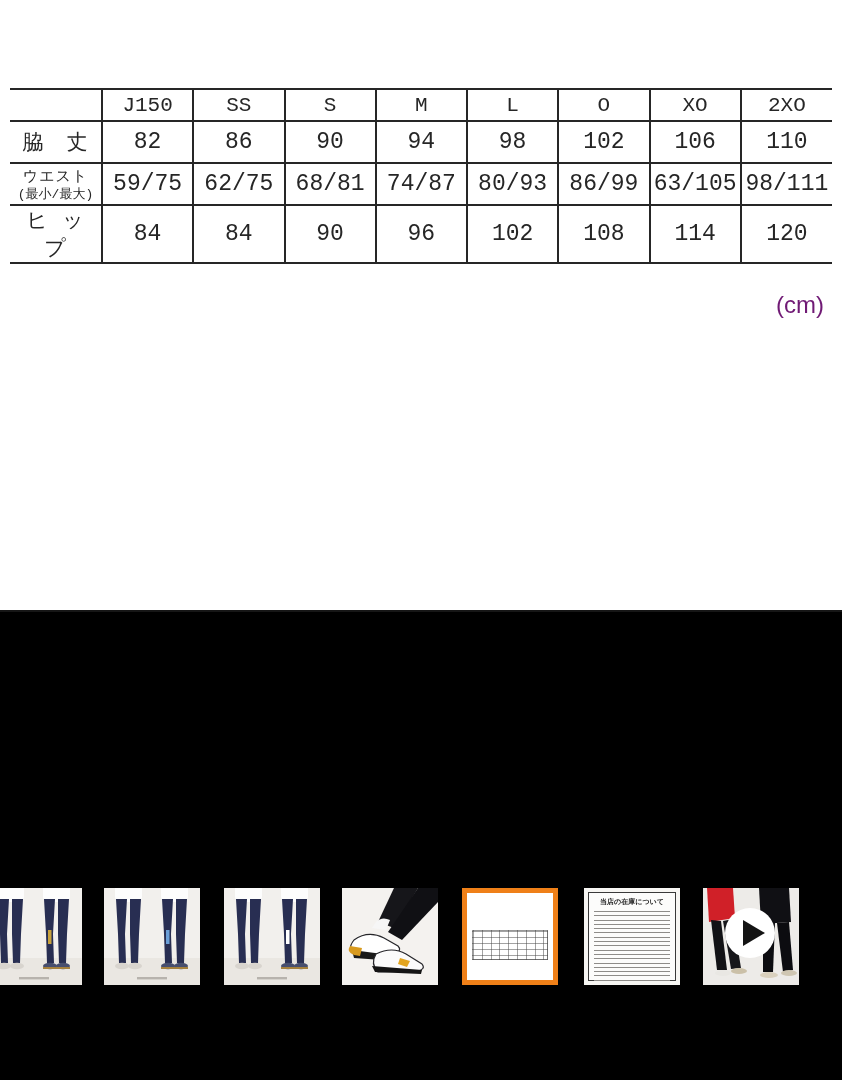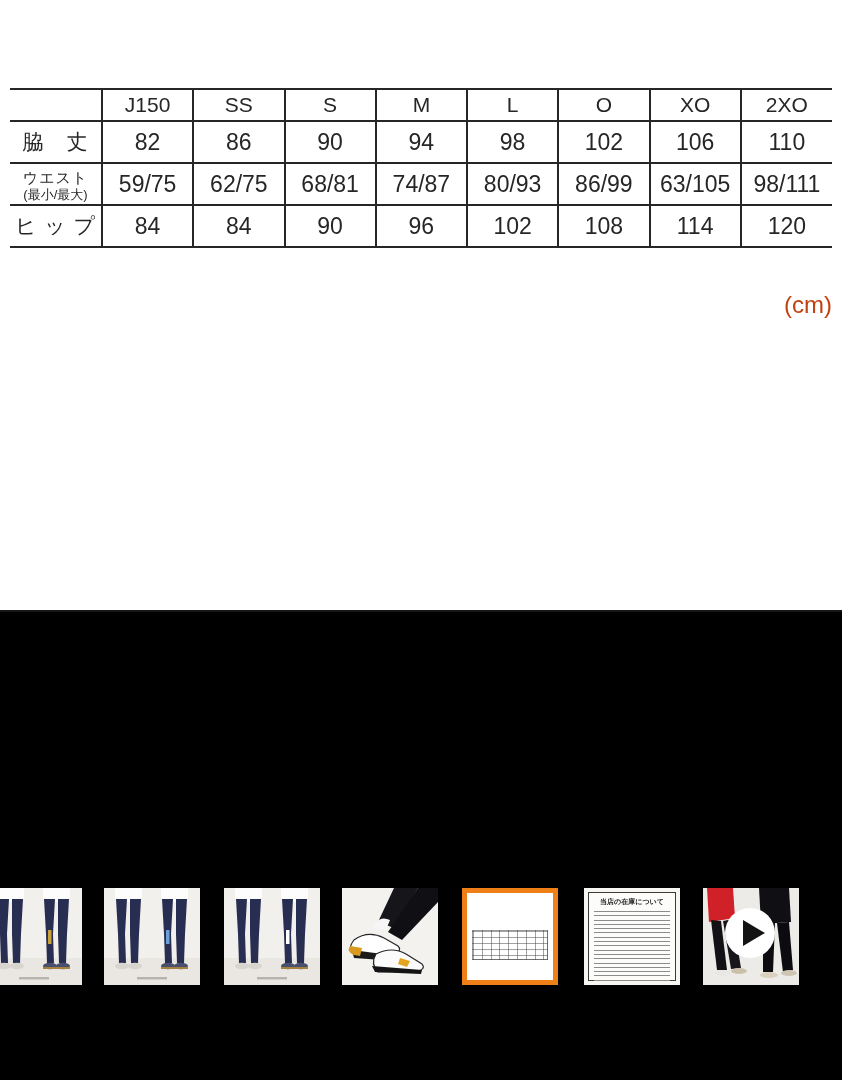--- a/index.html
+++ b/index.html
@@ -4,33 +4,33 @@
 <style>
   * { margin:0; padding:0; box-sizing:border-box; }
   html,body { width:842px; height:1080px; background:#fff; overflow:hidden; }
   body { position:relative; font-family:"Liberation Sans","DejaVu Sans",sans-serif; color:#262626; }
   .page { position:relative; width:842px; height:1080px; }
 
   
   .size-table { position:absolute; left:10px; top:88px; width:822px;
                 border-collapse:collapse; table-layout:fixed; }
   .size-table tr > * { border-bottom:2px solid #262626; text-align:center;
-                       vertical-align:middle; font-weight:normal; padding:0; }
+                       vertical-align:middle; font-weight:normal; padding:0;font-family:Liberation Mono, monospace; }
   .size-table thead tr > * { border-top:2px solid #262626; }
   .size-table tr > *:not(:first-child) { border-left:2px solid #262626; }
   .size-table col.label-col { width:92px; }
   .size-table thead tr { height:32px; }
   .size-table thead th { font-size:21px; }
   .size-table tbody tr { height:42px;margin-top:48px; }
   .size-table tbody th { font-size:21px; letter-spacing:1px; }
   .size-table tbody td { font-size:23px; }
   .rl-main { display:block; font-size:15px; line-height:21px; }
   .rl-sub  { display:block; font-size:13px; line-height:14px; letter-spacing:0; }
-  .unit-label { position:absolute; left:10px; top:291px; width:822px;
-                text-align:right; font-size:24px; color:#c2410c; }
+  .unit-label { position:absolute; left:2px; top:291px; width:822px;
+                text-align:right; font-size:24px; color:#701a75; }
 
   
   .black-section { position:absolute; left:0; top:610px; width:842px; height:470px;
                    background:#000; border-top:2px solid #161616; }
 
   
   .thumb { position:absolute; top:888px; width:96px; height:97px; overflow:hidden;
            background:#f2f0ed; }
   .thumb svg { display:block; width:100%; height:100%; }
   .t1 { left:-14px; } .t2 { left:104px; } .t3 { left:224px; } .t4 { left:342px; }

